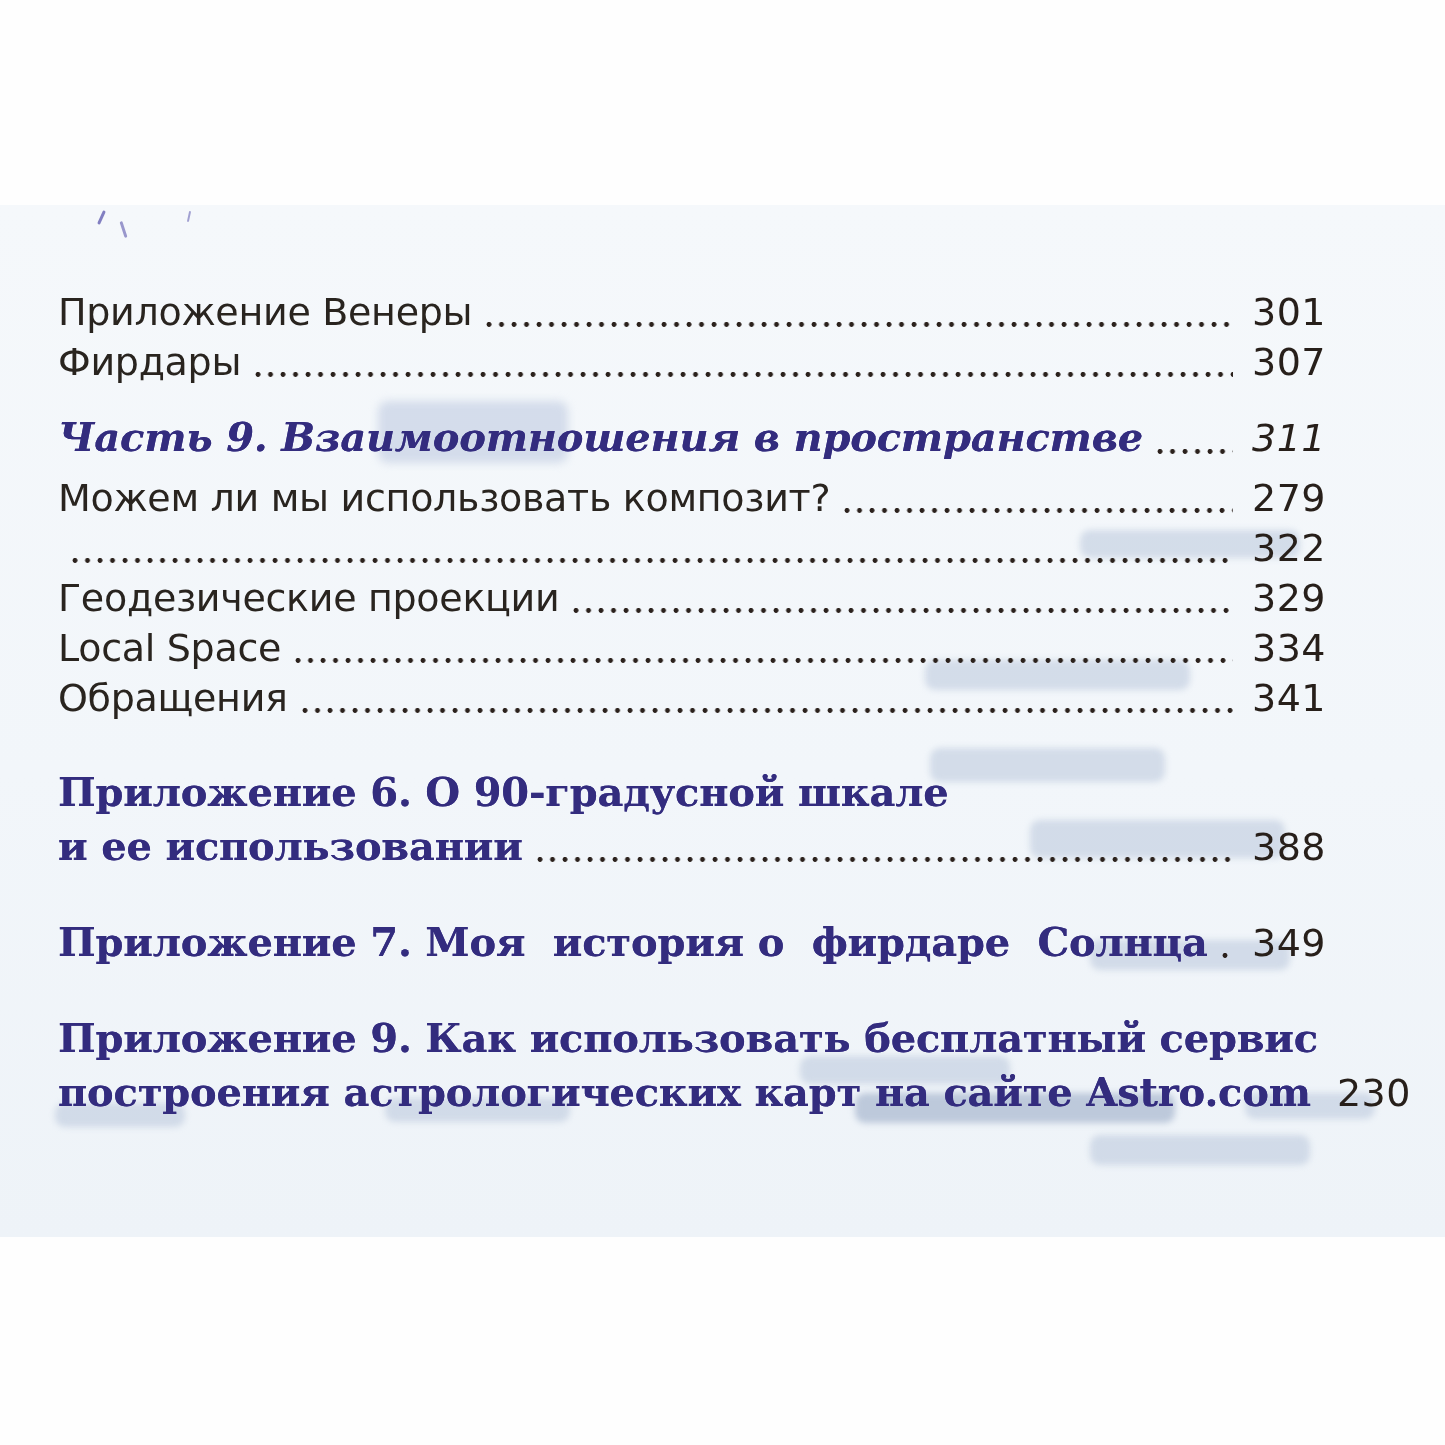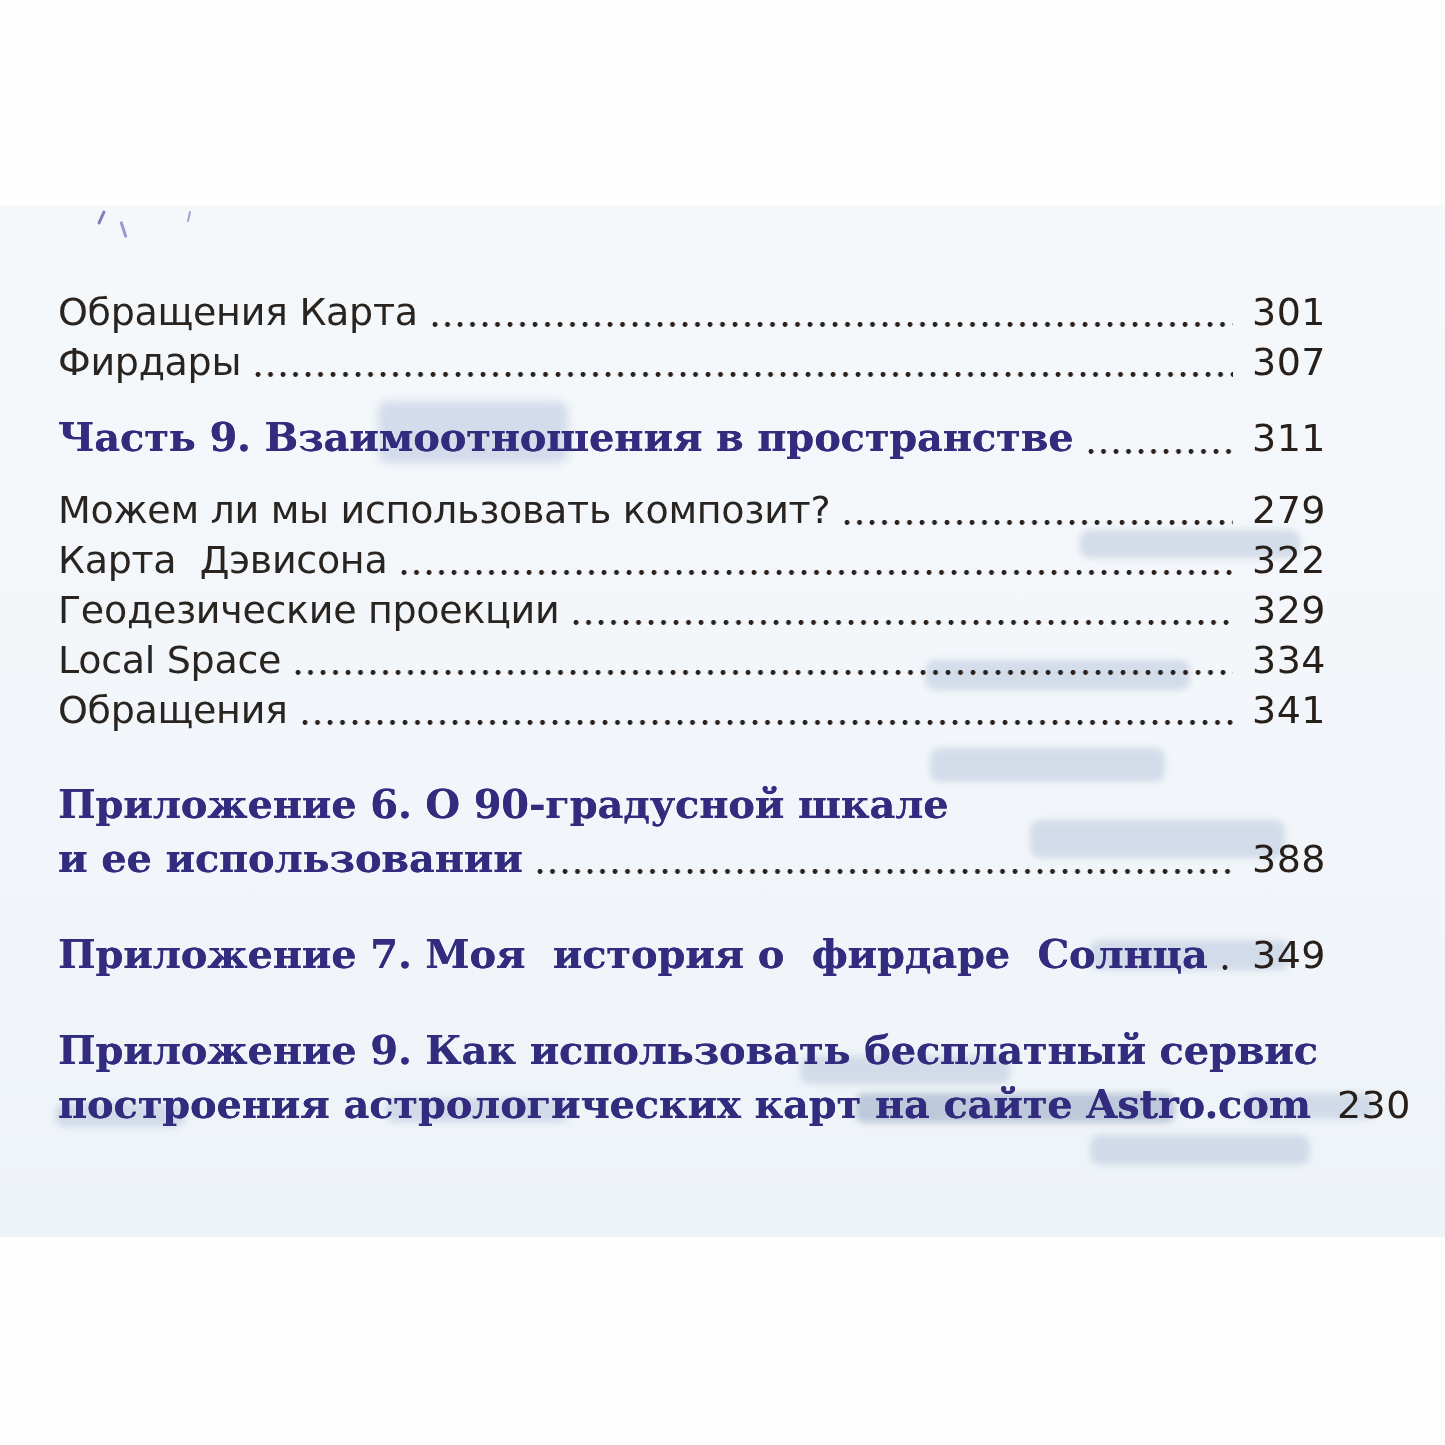--- a/index.html
+++ b/index.html
@@ -12,21 +12,21 @@
   .toc{position:relative;z-index:2;padding:82px 112px 0 58px;}
   .row{display:flex;align-items:baseline;height:50px;line-height:50px;}
   .row .label{font-family:"DejaVu Sans",sans-serif;font-size:38px;color:#29241f;
     white-space:pre;letter-spacing:-0.3px;}
   .row .num{width:88px;text-align:center;font-family:"DejaVu Sans",sans-serif;
     font-size:38px;color:#271f1a;letter-spacing:0.5px;}
   .dots{flex:1;align-self:flex-end;height:7px;margin:0 12px 9px 14px;
     background-image:radial-gradient(circle at 3px 3.4px,#2b211c 2.1px,rgba(0,0,0,0) 2.8px);
     background-size:12.5px 7px;background-repeat:repeat-x;}
   
-  .row.part{height:56px;line-height:56px;margin-top:22px;margin-bottom:20px;}
+  .row.part{height:56px;line-height:56px;margin-top:22px;margin-bottom:8px;font-style:italic;}
   .row.appendix{height:54px;line-height:54px;}
   .row.appendix.first{margin-top:42px;}
   .row.part .label,.row.appendix .label{
     font-family:"DejaVu Serif",serif;font-weight:700;font-size:40px;
     color:#332c7e;letter-spacing:-0.2px;text-shadow:0 0 0.6px #413a8e;}
   .row.part .dots,.row.appendix .dots{margin-bottom:10px;}
   
   .ghost{position:absolute;z-index:1;border-radius:10px;filter:blur(3px);
     background:rgba(173,189,213,0.45);}
   .ghost.dark{background:rgba(148,166,195,0.55);}
@@ -51,41 +51,40 @@
     <div class="ghost" style="left:1090px;top:735px;width:200px;height:30px;"></div>
     <div class="ghost" style="left:800px;top:851px;width:210px;height:28px;"></div>
     <div class="ghost" style="left:1090px;top:930px;width:220px;height:30px;"></div>
     <div class="ghost" style="left:55px;top:898px;width:130px;height:24px;"></div>
     <div class="ghost" style="left:385px;top:893px;width:185px;height:24px;"></div>
     <div class="ghost dark" style="left:855px;top:888px;width:320px;height:30px;"></div>
     <div class="ghost" style="left:1245px;top:888px;width:130px;height:26px;"></div>
 
     <div class="toc">
         <div class="row entry first">
-          <span class="label">Обращения Карта</span>
+          <span class="label">Приложение Венеры</span>
           <span class="dots"></span>
           <span class="num">301</span>
         </div>
         <div class="row entry first">
           <span class="label">Фирдары</span>
           <span class="dots"></span>
           <span class="num">307</span>
         </div>
         <div class="row part first">
           <span class="label">Часть 9. Взаимоотношения в пространстве</span>
           <span class="dots"></span>
           <span class="num">311</span>
         </div>
         <div class="row entry first">
           <span class="label">Можем ли мы использовать композит?</span>
           <span class="dots"></span>
           <span class="num">279</span>
         </div>
         <div class="row entry first">
-          <span class="label">Карта  Дэвисона</span>
           <span class="dots"></span>
           <span class="num">322</span>
         </div>
         <div class="row entry first">
           <span class="label">Геодезические проекции</span>
           <span class="dots"></span>
           <span class="num">329</span>
         </div>
         <div class="row entry first">
           <span class="label">Local Space</span>

